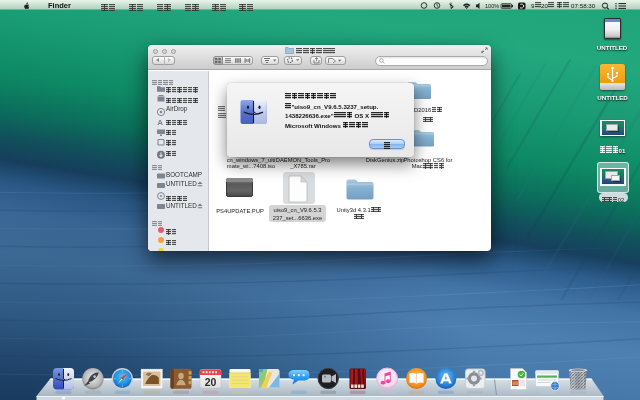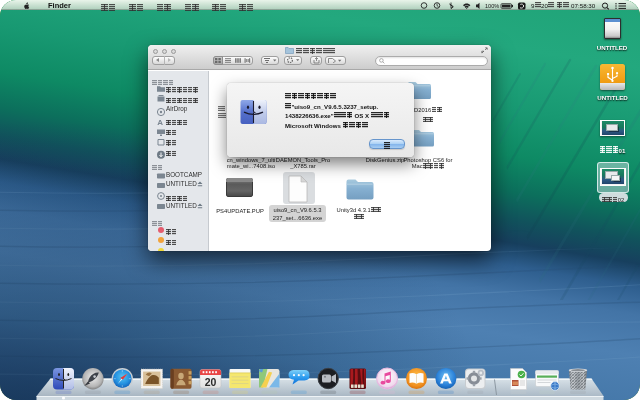--- a/index.html
+++ b/index.html
@@ -1,15 +1,15 @@
 <!DOCTYPE html>
 <html><head><meta charset="utf-8">
 <style>
 html,body{margin:0;padding:0;}
-#s{position:relative;width:640px;height:400px;overflow:hidden;font-family:"Liberation Sans",sans-serif;background:#4d7c0f;border-radius:16px;}
+#s{position:relative;width:640px;height:400px;overflow:hidden;font-family:"Liberation Sans",sans-serif;background:#4d7c0f;}
 #s *{position:absolute;box-sizing:border-box;}
 .k{display:inline-block;position:static !important;margin:0 .4px;
 background:linear-gradient(90deg,rgba(50,50,50,0) 0 42%,rgba(50,50,50,.85) 42% 58%,rgba(50,50,50,0) 58%),repeating-linear-gradient(180deg,rgba(50,50,50,.85) 0 0.9px,rgba(100,100,100,.22) 0.9px 2px);}
 .kb{background:linear-gradient(90deg,rgba(20,20,20,0) 0 42%,rgba(20,20,20,.95) 42% 58%,rgba(20,20,20,0) 58%),repeating-linear-gradient(180deg,rgba(20,20,20,.92) 0 1px,rgba(70,70,70,.3) 1px 2px);}
 .kg{background:repeating-linear-gradient(180deg,rgba(130,135,142,.9) 0 1px,rgba(160,165,170,.35) 1px 2px);}
 .kw{background:linear-gradient(90deg,rgba(255,255,255,0) 0 42%,rgba(255,255,255,.9) 42% 58%,rgba(255,255,255,0) 58%),repeating-linear-gradient(180deg,rgba(255,255,255,.92) 0 0.9px,rgba(255,255,255,.25) 0.9px 2px);}
 .k7{width:6.6px;height:7px;} .k6{width:5.6px;height:6.2px;} .k5{width:4.6px;height:4.6px;} .k55{width:4.6px;height:5.2px;}
 </style></head>
 <body>
 <div id="s">

